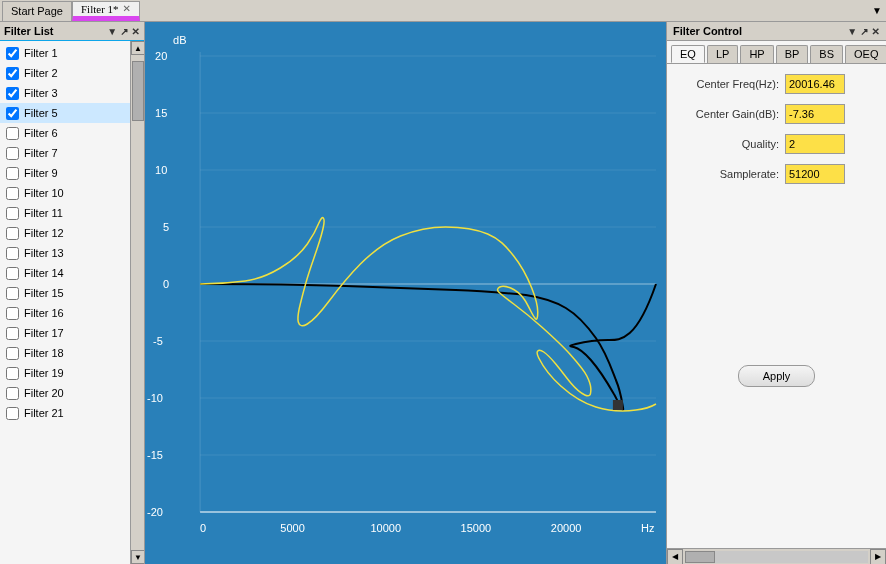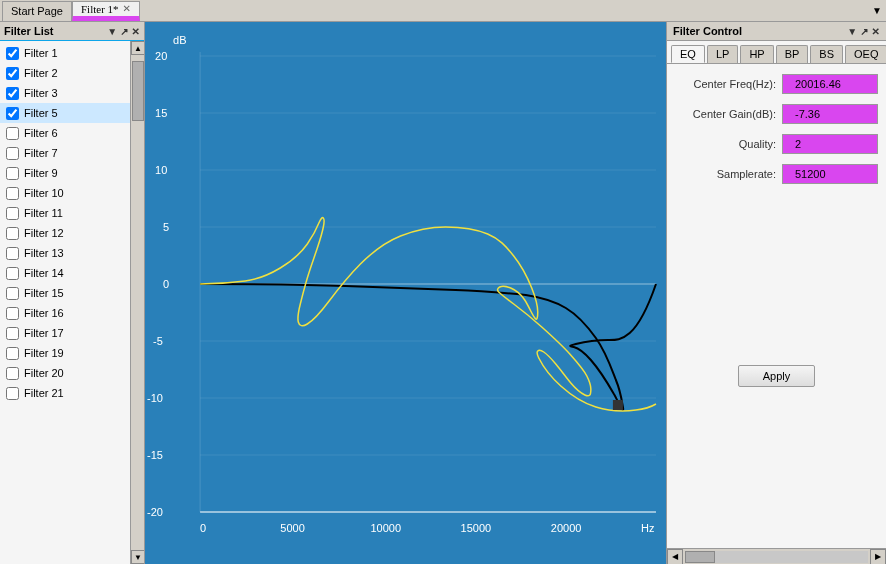--- a/index.html
+++ b/index.html
@@ -183,36 +183,36 @@
       margin-bottom: 10px;
     }
     .control-label {
       text-align: right;
       width: 110px;
       padding-right: 6px;
       font-size: 11px;
       color: #333;
     }
     .control-input {
-      width: 96px;
+      width: 60px;
       height: 20px;
       border: 1px solid #999;
-      background: #d946ef;
-      padding: 1px 12px;
+      background: #fde047;
+      padding: 1px 3px;
       font-size: 11px;
     }
     .apply-btn {
       display: block;
       margin: 8px auto;
       padding: 4px 24px;
       background: linear-gradient(to bottom, #f5f5f5, #ddd);
       border: 1px solid #999;
       cursor: pointer;
       font-size: 11px;
-      border-radius: 2px;
+      border-radius: 10px;
     }
 
     
     .bottom-scroll {
       margin-top: auto;
       height: 16px;
       background: #d4d0c8;
       border-top: 1px solid #999;
       display: flex;
       align-items: center;
@@ -352,20 +352,24 @@
             <input type="checkbox" style="">
             <span>Filter 15</span>
           </div>
           <div class="filter-item">
             <input type="checkbox" style="">
             <span>Filter 16</span>
           </div>
           <div class="filter-item">
             <input type="checkbox" style="">
             <span>Filter 17</span>
+          </div>
+          <div class="filter-item">
+            <input type="checkbox" style="">
+            <span>Filter 18</span>
           </div>
           <div class="filter-item">
             <input type="checkbox" style="">
             <span>Filter 19</span>
           </div>
           <div class="filter-item">
             <input type="checkbox" style="">
             <span>Filter 20</span>
           </div>
           <div class="filter-item">

